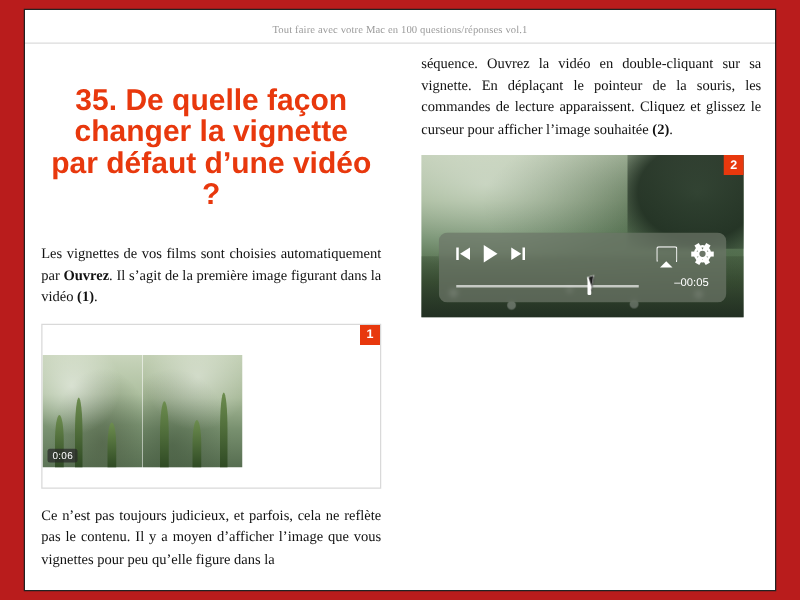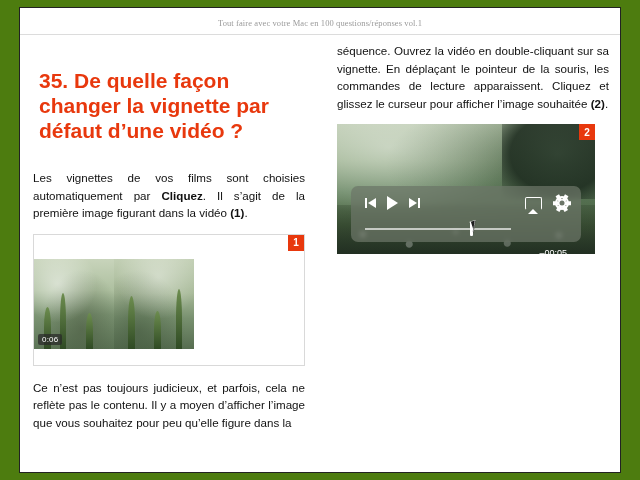--- a/index.html
+++ b/index.html
@@ -4,21 +4,21 @@
 <style>
   html, body {
     margin: 0;
     padding: 0;
     background: #3c3c3c;
   }
   #page {
     position: relative;
     width: 640px;
     height: 480px;
-    background: #4d7c0f;
+    background: #b91c1c;
     overflow: hidden;
     font-family: "Liberation Serif", serif;
   }
   .sheet {
     position: absolute;
     left: 20px;
     top: 8px;
     width: 600px;
     height: 464px;
     background: #ffffff;
@@ -52,33 +52,33 @@
   .col-right {
     position: absolute;
     left: 317px;
     top: 34px;
     width: 272px;
   }
   h1.title {
     margin: 0;
     font-family: "Liberation Sans", sans-serif;
     font-weight: bold;
-    font-size: 21px;
+    font-size: 24px;
     line-height: 25px;
     color: #e8380d;
-    text-align: left;
+    text-align: center;
     padding: 0 6px;
   }
   p.body {
     margin: 0 0 0 0;
     font-size: 11.6px;
     line-height: 17.5px;
     color: #111;
     text-align: justify;
-    font-family: Liberation Sans, sans-serif;
+    font-family: Liberation Serif, serif;
   }
   .spacer-24 { height: 26px; }
   .spacer-12 { height: 13px; }
   b { font-weight: bold; }
 
   
   .fig1 {
     position: relative;
     margin-top: 12px;
     width: 272px;
@@ -385,21 +385,20 @@
     background: #ffffff;
     border-radius: 1px;
   }
   .time-remaining {
     position: absolute;
     right: 0;
     top: -1px;
     font-family: "Liberation Sans", sans-serif;
     font-size: 9px;
     color: #ffffff;
-    margin-top: 27px;
   }
   .cursor2 {
     position: absolute;
     left: 52%;
     top: 74%;
     z-index: 10;
   }
 </style>
 </head>
 <body>
@@ -409,21 +408,21 @@
 
     <div class="running-head">Tout faire avec votre Mac en 100 questions/réponses vol.1</div>
     <div class="rule"></div>
 
     <div class="col-left">
       <h1 class="title">35. De quelle façon changer la vignette par défaut d’une vidéo ?</h1>
 
       <div class="spacer-24"></div>
 
       <p class="body">
-        <span>Les vignettes de vos films sont choisies automatiquement par </span><b>Cliquez</b><span>. Il s’agit de la première image figurant dans la vidéo </span><b>(1)</b><span>.</span>
+        <span>Les vignettes de vos films sont choisies automatiquement par </span><b>Ouvrez</b><span>. Il s’agit de la première image figurant dans la vidéo </span><b>(1)</b><span>.</span>
       </p>
 
       <div class="fig1">
         <div class="badge">1</div>
         <div class="strip">
 
           <div class="thumb small">
             <div class="aqua variant2"></div>
             <div class="plant" style="left:10px;height:46%;"></div>
             <div class="plant" style="left:26px;height:62%;width:6px;"></div>
@@ -437,21 +436,21 @@
             <div class="plant" style="left:14px;height:58%;"></div>
             <div class="plant" style="left:40px;height:42%;"></div>
             <div class="plant" style="left:62px;height:66%;width:6px;"></div>
           </div>
 
         </div>
       </div>
 
       <div class="spacer-12"></div>
 
-      <p class="body">Ce n’est pas toujours judicieux, et parfois, cela ne reflète pas le contenu. Il y a moyen d’afficher l’image que vous souhaitez pour peu qu’elle figure dans la</p>
+      <p class="body">Ce n’est pas toujours judicieux, et parfois, cela ne reflète pas le contenu. Il y a moyen d’afficher l’image que vous vignettes pour peu qu’elle figure dans la</p>
     </div>
 
     <div class="col-right">
 
       <p class="body">
         <span>séquence. Ouvrez la vidéo en double-cliquant sur sa vignette. En déplaçant le pointeur de la souris, les commandes de lecture apparaissent. Cliquez et glissez le curseur pour afficher l’image souhaitée </span><b>(2)</b><span>.</span>
       </p>
 
       <div class="fig2">
         <div class="bg"></div>

